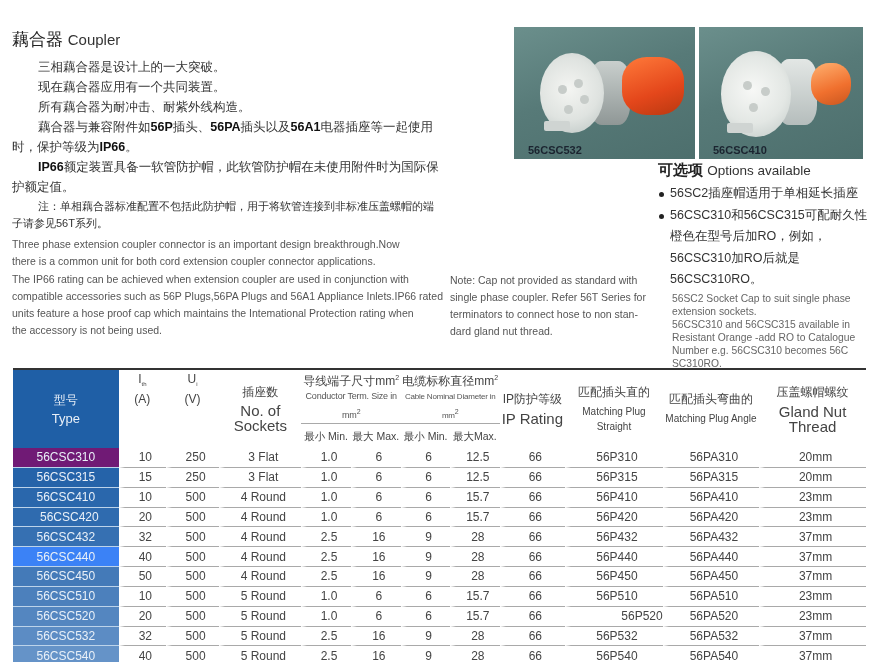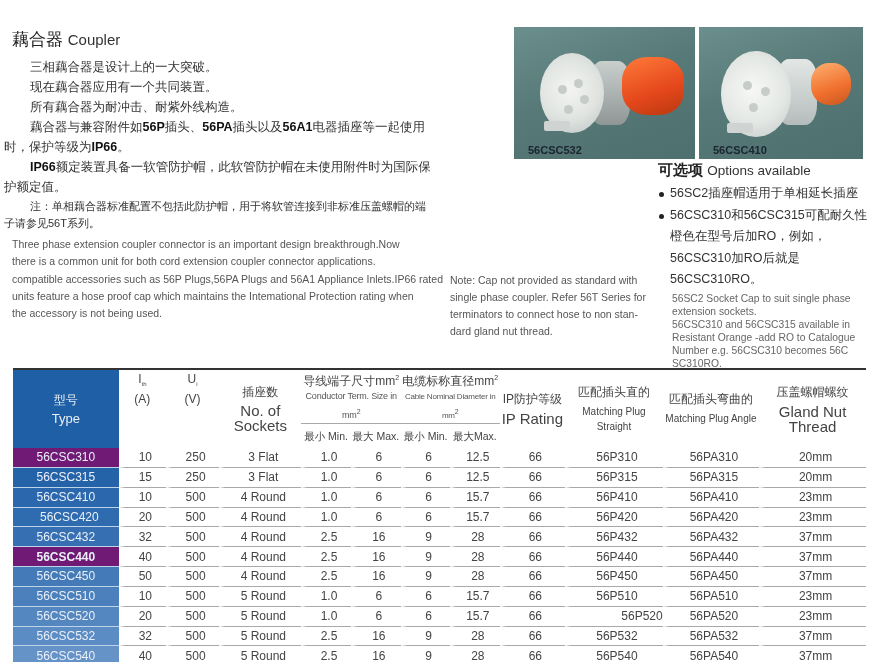--- a/index.html
+++ b/index.html
@@ -2,21 +2,21 @@
 <html><head>
   <meta charset="utf-8">
   <style>
     * { box-sizing: border-box; margin: 0; padding: 0; }
     html, body { width: 878px; height: 662px; background: #ffffff; overflow: hidden; }
     body { position: relative; font-family: "Liberation Sans", "DejaVu Sans", sans-serif; color: #333; }
 
     .title { position: absolute; left: 12px; top: 28px; font-size: 17px; color: #222; }
     .title .en { font-size: 15px; color: #333; }
 
-    .cn-intro { position: absolute; left: 4px; top: 57px; width: 432px; font-size: 12.5px; line-height: 20px; color: #333; }
+    .cn-intro { position: absolute; left: 12px; top: 57px; width: 432px; font-size: 12.5px; line-height: 20px; color: #333; }
     .cn-intro p { text-indent: 26px; }
     .cn-intro b { font-weight: bold; color: #111; }
     .cn-note { font-size: 11px; line-height: 17px; text-indent: 26px; margin-top: 1px; }
 
     .en-intro { position: absolute; left: 12px; top: 236px; width: 432px; font-size: 10.5px; line-height: 17.3px; color: #555; }
 
     .note { position: absolute; left: 450px; top: 272px; width: 215px; font-size: 10.5px; line-height: 17px; color: #555; }
 
     .photo { position: absolute; top: 27px; height: 132px; overflow: hidden;
              background: linear-gradient(160deg, #6b8f8c 0%, #577a78 45%, #4d6f6d 100%); }
@@ -68,20 +68,21 @@
   <p>现在藕合器应用有一个共同装置。</p>
   <p>所有藕合器为耐冲击、耐紫外线构造。</p>
   <p><span>藕合器与兼容附件如</span><b>56P</b><span>插头、</span><b>56PA</b><span>插头以及</span><b>56A1</b><span>电器插座等一起使用时，保护等级为</span><b>IP66</b><span>。</span></p>
   <p><b>IP66</b><span>额定装置具备一软管防护帽，此软管防护帽在未使用附件时为国际保护额定值。</span></p>
   <p class="cn-note">注：单相藕合器标准配置不包括此防护帽，用于将软管连接到非标准压盖螺帽的端子请参见56T系列。</p>
 </div>
 
 <div class="en-intro">
   <div>Three phase extension coupler connector is an important design breakthrough.Now</div>
   <div>there is a common unit for both cord extension coupler connector applications.</div>
+  <div>The IP66 rating can be achieved when extension coupler are used in conjunction with</div>
   <div>compatible accessories such as 56P Plugs,56PA Plugs and 56A1 Appliance Inlets.IP66 rated</div>
   <div>units feature a hose proof cap which maintains the Intemational Protection rating when</div>
   <div>the accessory is not being used.</div>
 </div>
 
 <div class="note">
   <div>Note:  Cap not provided as standard with</div>
   <div>single phase coupler.  Refer 56T Series for</div>
   <div>terminators to connect hose to non stan-</div>
   <div>dard gland nut thread.</div>
@@ -260,21 +261,21 @@
           <td style="border-left: 6px solid rgb(255, 255, 255);">2.5</td>
           <td style="border-left: 6px solid rgb(255, 255, 255);">16</td>
           <td style="border-left: 6px solid rgb(255, 255, 255);">9</td>
           <td style="border-left: 6px solid rgb(255, 255, 255);">28</td>
           <td style="border-left: 6px solid rgb(255, 255, 255);">66</td>
           <td style="border-left: 6px solid rgb(255, 255, 255);">56P432</td>
           <td style="border-left: 6px solid rgb(255, 255, 255);">56PA432</td>
           <td style="border-left: 6px solid rgb(255, 255, 255);">37mm</td>
         </tr>
         <tr>
-          <td class="type" style="background: #701a75; border-bottom: 1px solid rgb(188, 211, 234); font-weight: bold;">56CSC440</td>
+          <td class="type" style="background: #3b82f6; border-bottom: 1px solid rgb(188, 211, 234);">56CSC440</td>
           <td style="border-left: 6px solid rgb(255, 255, 255);">40</td>
           <td style="border-left: 6px solid rgb(255, 255, 255);">500</td>
           <td style="border-left: 6px solid rgb(255, 255, 255);">4 Round</td>
           <td style="border-left: 6px solid rgb(255, 255, 255);">2.5</td>
           <td style="border-left: 6px solid rgb(255, 255, 255);">16</td>
           <td style="border-left: 6px solid rgb(255, 255, 255);">9</td>
           <td style="border-left: 6px solid rgb(255, 255, 255);">28</td>
           <td style="border-left: 6px solid rgb(255, 255, 255);">66</td>
           <td style="border-left: 6px solid rgb(255, 255, 255);">56P440</td>
           <td style="border-left: 6px solid rgb(255, 255, 255);">56PA440</td>

